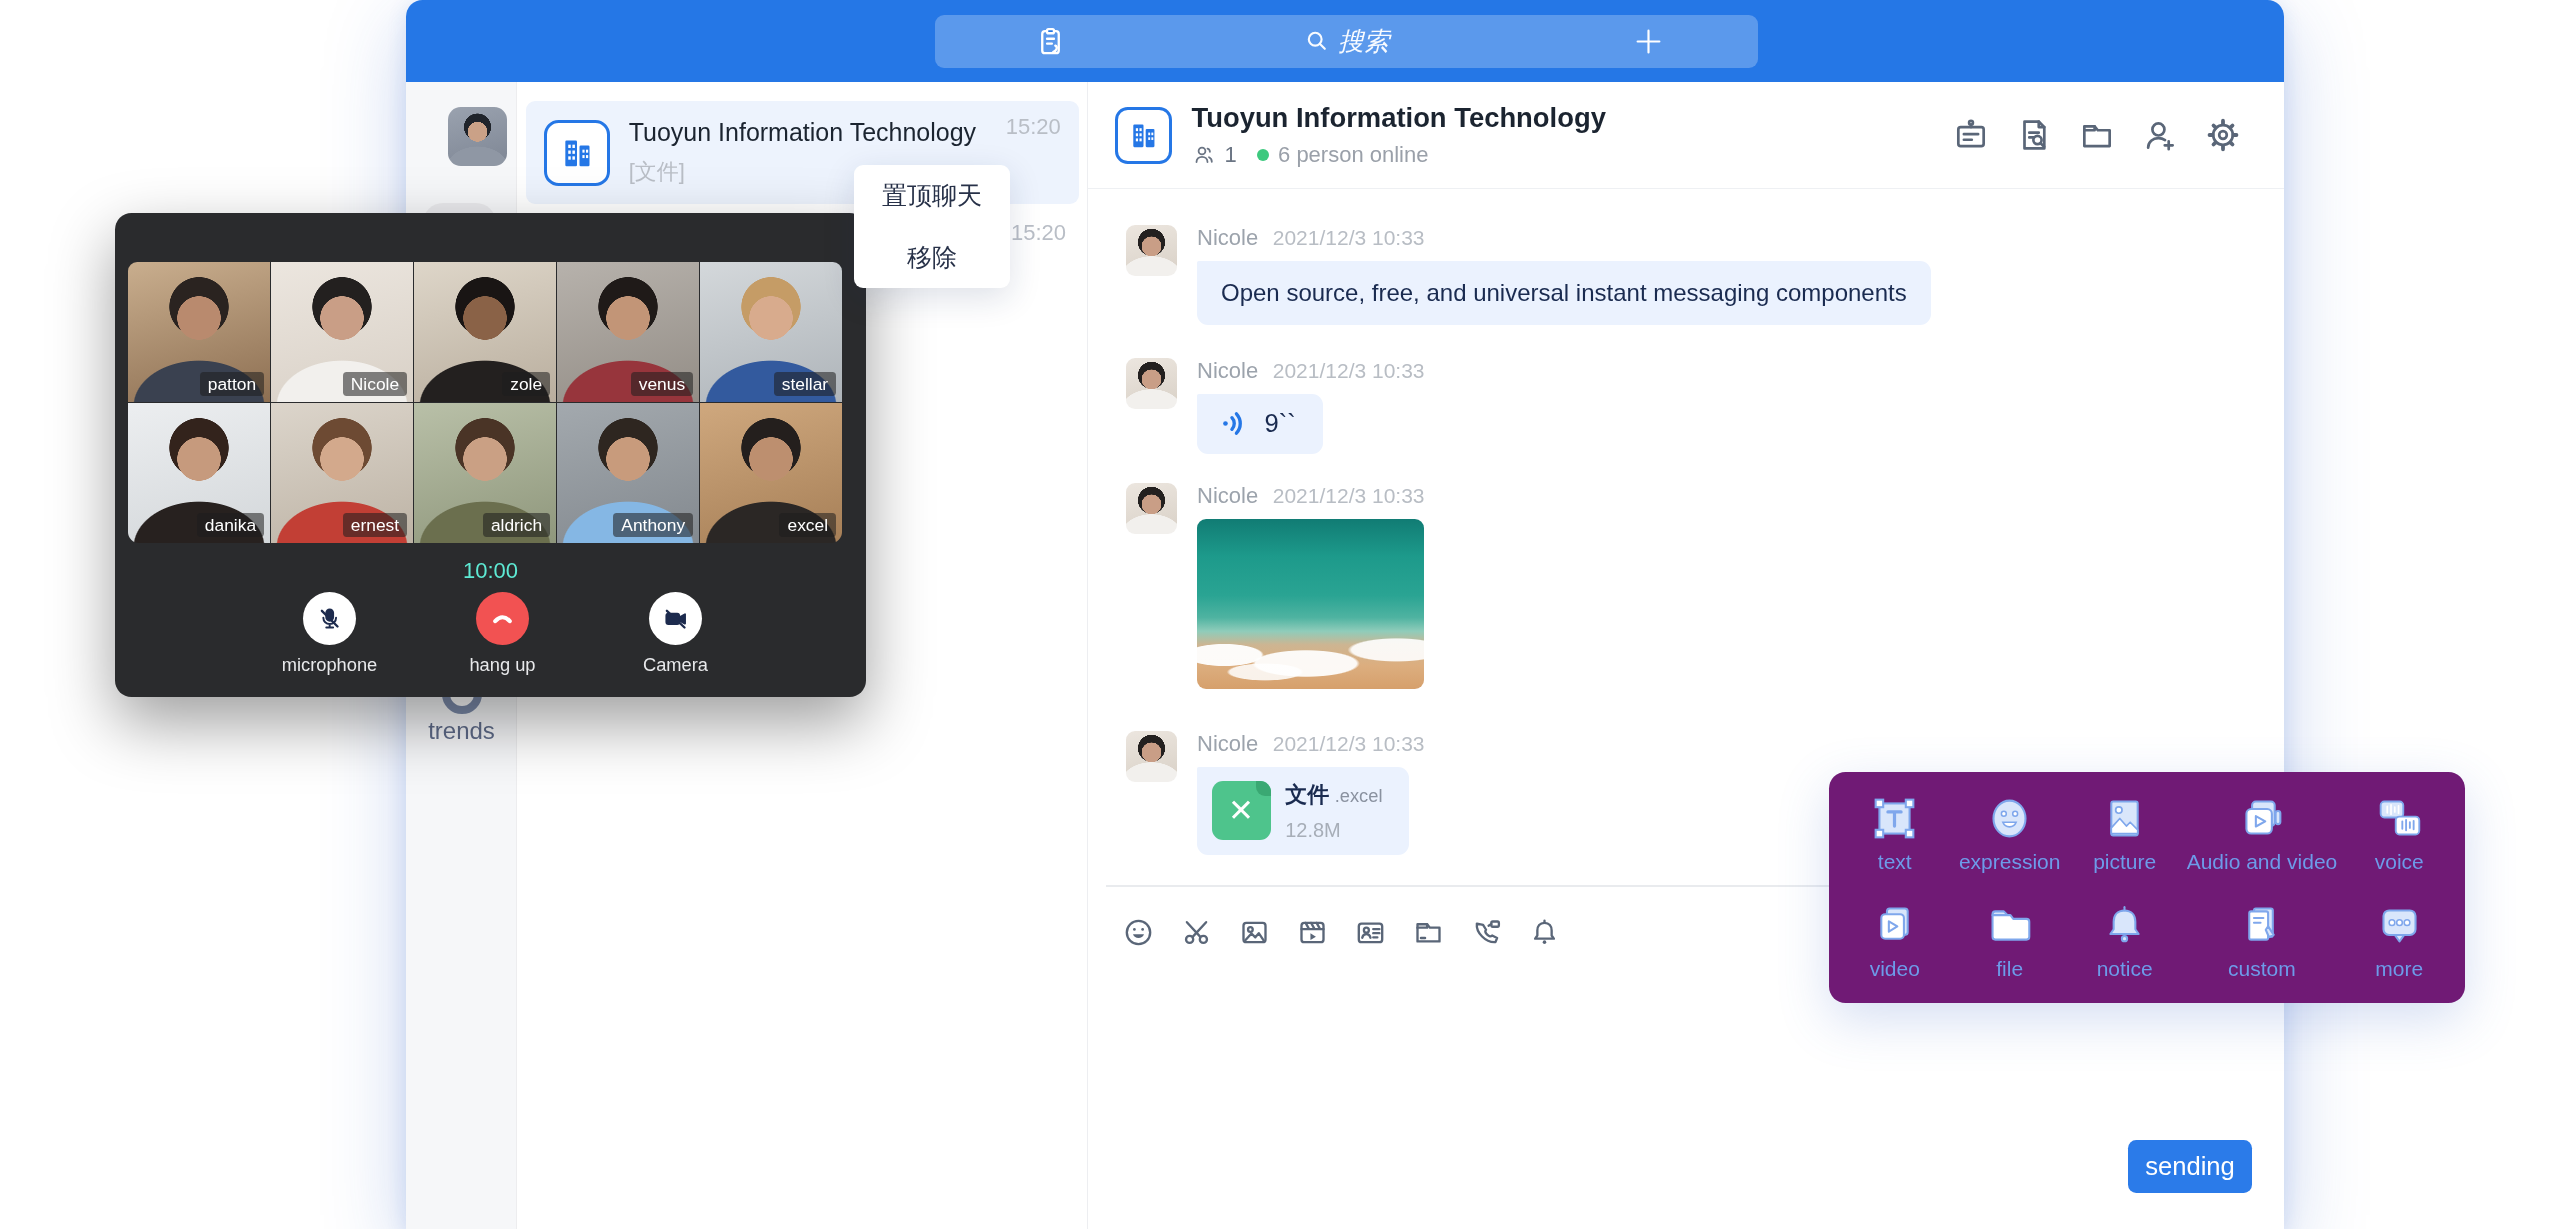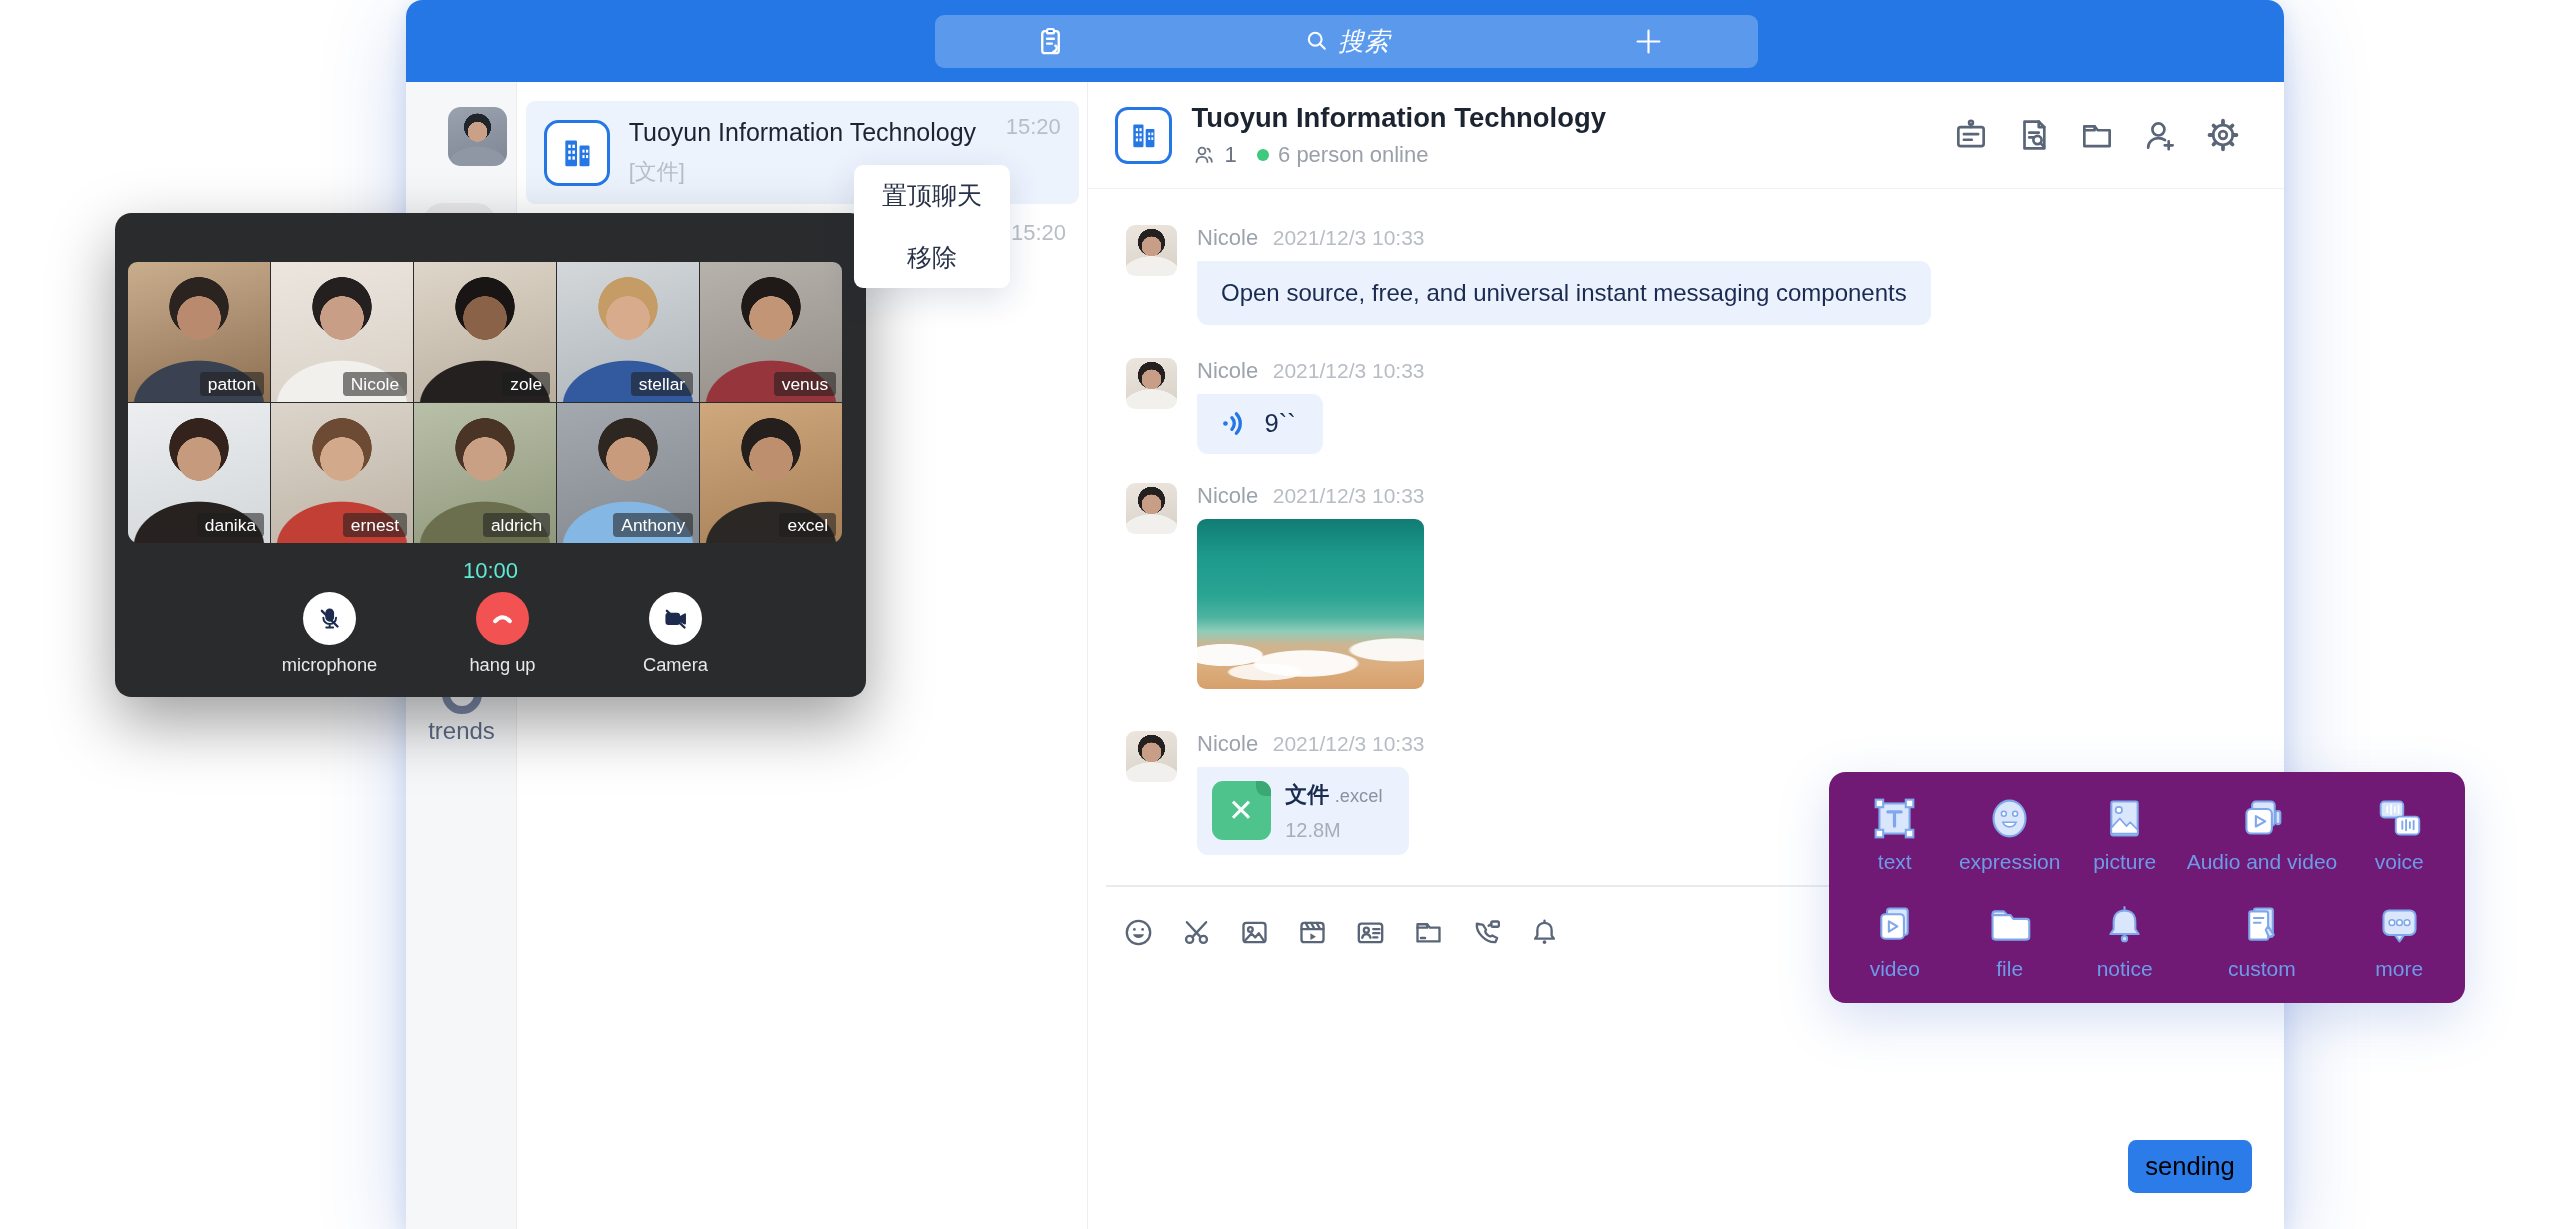--- a/index.html
+++ b/index.html
@@ -83,21 +83,21 @@
   .excel-x { color:#fff; font-size:31px; font-weight:700; line-height:1; }
   .file-name { font-size:22px; font-weight:600; color:#1A2B50; }
   .file-ext { font-size:18.3px; font-weight:400; color:#8A92A0; margin-left:5.5px; }
   .file-size { font-size:20px; color:#A7AEB8; margin-top:9.1px; }
 
   
   .input-divider { position:absolute; left:18.3px; top:803px; width:1160px; height:1.8px; background:#E9EBEE; }
   .tools { position:absolute; left:34px; top:834px; display:flex; gap:25px; }
   .ticon { width:33px; height:33px; color:#5A6678; cursor:pointer; }
   .send-btn { position:absolute; left:1040px; top:1058px; width:124px; height:53px; background:#2B7BE9; border:none;
-              border-radius:8.2px; color:#000000; font-size:25.6px; cursor:pointer; font-family:inherit; }
+              border-radius:8.2px; color:#ffffff; font-size:25.6px; cursor:pointer; font-family:inherit; }
 
   
   .ctx-menu { position:absolute; left:854px; top:165px; width:156px; height:123px; background:#fff; border-radius:9.1px;
               box-shadow:0 9.1px 33px rgba(20,40,90,.14); z-index:50; display:flex; flex-direction:column; }
   .ctx-item { flex:1; display:flex; align-items:center; justify-content:center; font-size:25px; color:#273148; cursor:pointer; }
 
   
   .call { position:absolute; left:115px; top:213px; width:751px; height:484px; background:#2A2B2D; border-radius:16.5px;
           box-shadow:0 25.6px 64px rgba(0,0,0,.38); z-index:40; }
   .vgrid { position:absolute; left:12.8px; top:12.8px; width:645px; display:grid;
@@ -424,25 +424,25 @@
     <div class="vgrid">
       <div class="vtile tp p-patton">
           <span class="vname">patton</span>
         </div>
       <div class="vtile tp p-nicole">
           <span class="vname">Nicole</span>
         </div>
       <div class="vtile tp p-zole">
           <span class="vname">zole</span>
         </div>
+      <div class="vtile tp p-venus">
+          <span class="vname">venus</span>
+        </div>
       <div class="vtile tp p-stellar">
           <span class="vname">stellar</span>
-        </div>
-      <div class="vtile tp p-venus">
-          <span class="vname">venus</span>
         </div>
       <div class="vtile tp p-danika">
           <span class="vname">danika</span>
         </div>
       <div class="vtile tp p-ernest">
           <span class="vname">ernest</span>
         </div>
       <div class="vtile tp p-aldrich">
           <span class="vname">aldrich</span>
         </div>

